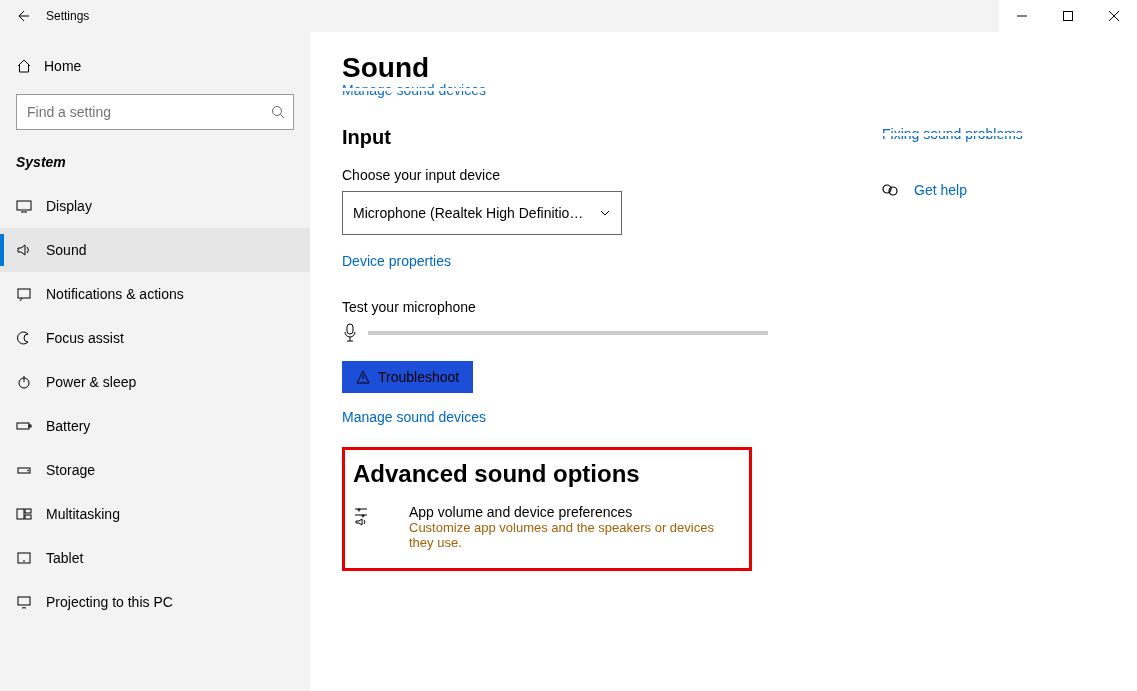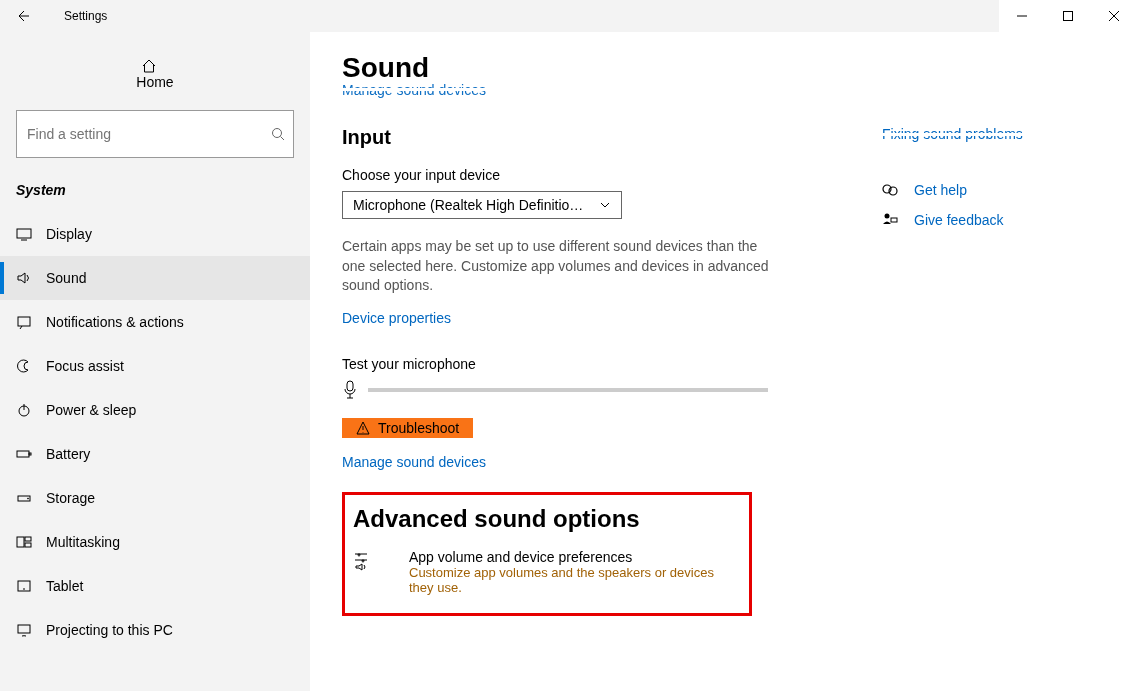--- a/index.html
+++ b/index.html
@@ -24,21 +24,21 @@
     width: 44px;
     height: 32px;
     display: flex;
     align-items: center;
     justify-content: center;
     cursor: pointer;
   }
   .title-text {
     font-size: 12px;
     color: #000;
-    margin-left: 20px;
+    margin-left: 2px;
   }
   .win-controls {
     margin-left: auto;
     display: flex;
     background: #fff;
   }
   .win-btn {
     width: 46px;
     height: 32px;
     display: flex;
@@ -56,30 +56,29 @@
     background: #f3f3f3;
     padding-top: 20px;
     flex-shrink: 0;
   }
   .home-row {
     display: flex;
     align-items: center;
     padding: 6px 16px;
     cursor: pointer;
     font-size: 14px;
-    flex-direction: column;
   }
   .home-row .icon-slot { width: 28px; display:flex; align-items:center; }
   .search-wrap {
     margin: 14px 16px 18px 16px;
   }
   .search-box {
     display: flex;
     align-items: center;
-    height: 48px;
+    height: 36px;
     border: 1px solid #999;
     background: #fff;
     padding: 0 8px;
   }
   .search-box input {
     flex: 1;
     border: none;
     outline: none;
     font-size: 14px;
     font-family: inherit;
@@ -149,21 +148,21 @@
     font-size: 20px;
     font-weight: 600;
     margin: 0 0 18px 0;
   }
   .label-text {
     font-size: 14px;
     margin-bottom: 8px;
   }
   .dropdown {
     width: 280px;
-    height: 28px;
+    height: 44px;
     border: 1px solid #666;
     display: flex;
     align-items: center;
     padding: 0 10px;
     cursor: pointer;
     justify-content: space-between;
     margin-bottom: 18px;
   }
   .dropdown .dd-text {
     white-space: nowrap;
@@ -194,23 +193,23 @@
   .mic-bar {
     flex: 1;
     height: 4px;
     background: #ccc;
     max-width: 400px;
   }
   .btn {
     display: inline-flex;
     align-items: center;
     gap: 8px;
-    height: 20px;
+    height: 32px;
     padding: 0 14px;
-    background: #f97316;
+    background: #1d4ed8;
     border: none;
     cursor: pointer;
     font-size: 14px;
     font-family: inherit;
     margin-bottom: 16px;
   }
   .red-box {
     border: 3px solid #e60000;
     padding: 10px 8px 18px 8px;
     width: 410px;
@@ -394,21 +393,20 @@
     <div class="main-cols">
       <div class="left-col">
         <h2 class="sect">Input</h2>
         <div class="label-text">Choose your input device</div>
         <div class="dropdown">
           <span class="dd-text">Microphone (Realtek High Definitio…</span>
           <svg width="12" height="12" viewBox="0 0 12 12" fill="none" stroke="#000" stroke-width="1">
               <path d="M2 4 L6 8 L10 4"></path>
             </svg>
         </div>
-        <div class="desc-text">Certain apps may be set up to use different sound devices than the one selected here. Customize app volumes and devices in advanced sound options.</div>
         <span class="link">Device properties</span>
 
         <div class="label-text" style="margin-top:6px;">Test your microphone</div>
         <div class="mic-test">
           <svg width="16" height="20" viewBox="0 0 16 20" fill="none" stroke="#000" stroke-width="1">
               <rect x="5" y="1" width="6" height="10" rx="3"></rect>
               <path d="M3 9 A5 5 0 0 0 13 9 M8 14 V18 M5 18 H11"></path>
             </svg>
           <div class="mic-bar"></div>
         </div>
@@ -442,26 +440,16 @@
         <div class="right-clipped">Fixing sound problems</div>
         <div class="right-link-row">
           <span class="rl-icon">
             <svg width="16" height="16" viewBox="0 0 16 16" fill="none" stroke="#000" stroke-width="1.2">
                 <circle cx="5" cy="7" r="4"></circle>
                 <circle cx="11" cy="9" r="4"></circle>
               </svg>
           </span>
           <span class="rl-text">Get help</span>
         </div>
-        <div class="right-link-row">
-          <span class="rl-icon">
-            <svg width="16" height="16" viewBox="0 0 16 16" fill="#000">
-                <circle cx="5" cy="4" r="2.5"></circle>
-                <path d="M1 12 Q5 7 9 12 Z"></path>
-                <rect x="9" y="6" width="6" height="4" fill="none" stroke="#000"></rect>
-              </svg>
-          </span>
-          <span class="rl-text">Give feedback</span>
-        </div>
       </div>
     </div>
   </div>
 </div>
 
 </body></html>

